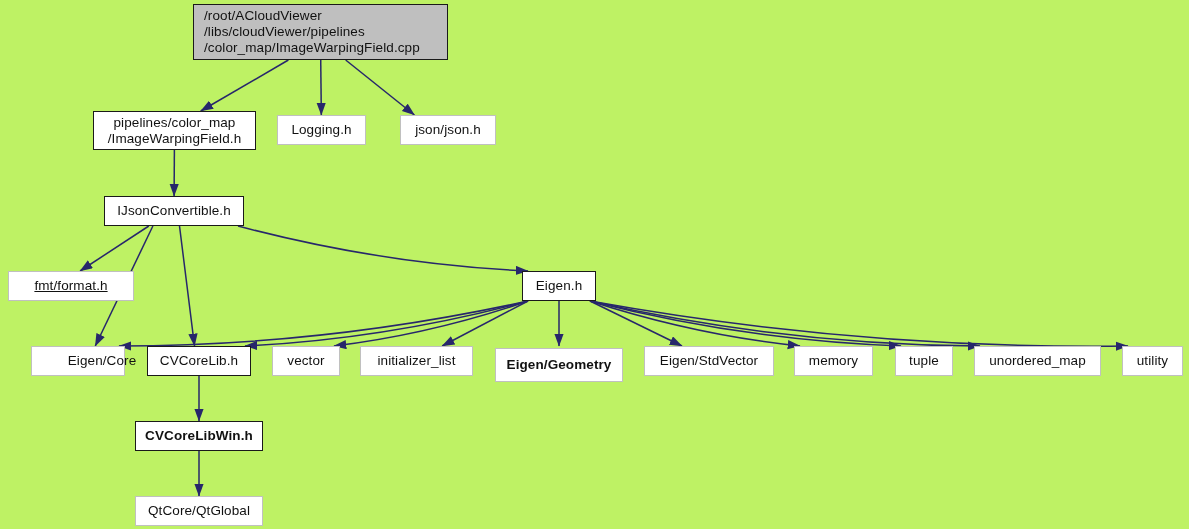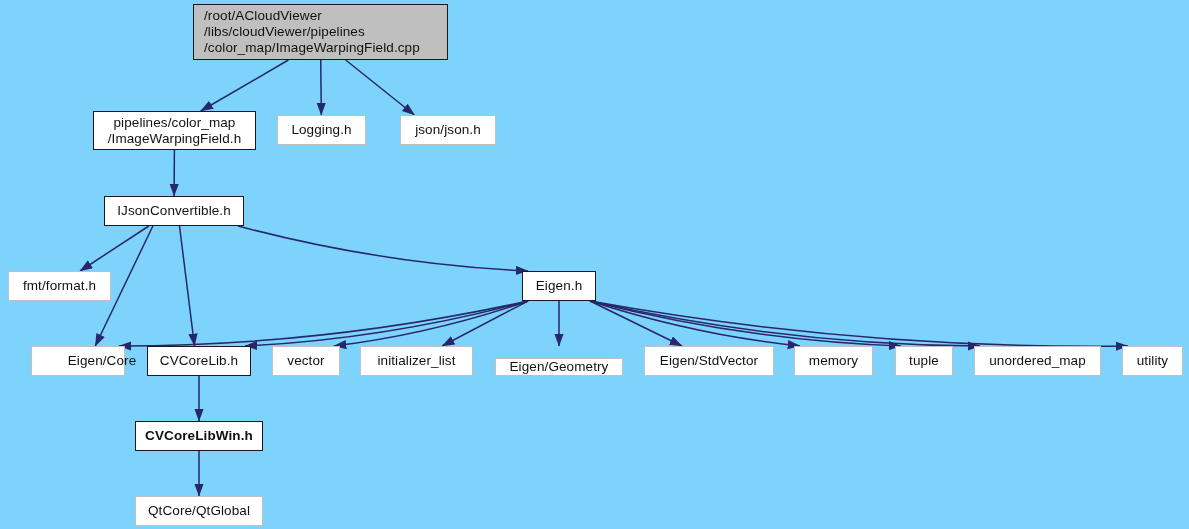--- a/index.html
+++ b/index.html
@@ -4,21 +4,21 @@
 <style>
   html, body {
     margin: 0;
     padding: 0;
     background: #ffffff;
   }
   #graph-root {
     position: relative;
     width: 1189px;
     height: 529px;
-    background: #7dd3fc;
+    background: #bef264;
     font-family: "Liberation Sans", sans-serif;
     overflow: hidden;
   }
   #edge-layer {
     position: absolute;
     left: 0;
     top: 0;
     width: 1189px;
     height: 529px;
     pointer-events: none;
@@ -84,27 +84,27 @@
   </svg>
   <div id="node-layer">
       <div class="node root-node" style="left: 193px; top: 4px; width: 255px; height: 56px;">/root/ACloudViewer
 /libs/cloudViewer/pipelines
 /color_map/ImageWarpingField.cpp</div>
       <div class="node bold-border" style="left: 93px; top: 111px; width: 163px; height: 39px;">pipelines/color_map
 /ImageWarpingField.h</div>
       <div class="node" style="left: 277px; top: 115px; width: 89px; height: 30px;">Logging.h</div>
       <div class="node" style="left: 400px; top: 115px; width: 96px; height: 30px;">json/json.h</div>
       <div class="node bold-border" style="left: 104px; top: 196px; width: 140px; height: 30px;">IJsonConvertible.h</div>
-      <div class="node" style="left: 8px; top: 271px; width: 103px; height: 30px;">fmt/format.h</div>
+      <div class="node" style="left: 8px; top: 271px; width: 126px; height: 30px; text-decoration: underline;">fmt/format.h</div>
       <div class="node bold-border" style="left: 522px; top: 271px; width: 74px; height: 30px;">Eigen.h</div>
       <div class="node" style="left: 31px; top: 346px; width: 94px; height: 30px; padding-left: 48px;">Eigen/Core</div>
       <div class="node bold-border" style="left: 147px; top: 346px; width: 104px; height: 30px;">CVCoreLib.h</div>
       <div class="node" style="left: 272px; top: 346px; width: 68px; height: 30px;">vector</div>
       <div class="node" style="left: 360px; top: 346px; width: 113px; height: 30px;">initializer_list</div>
-      <div class="node" style="left: 495px; top: 358px; width: 128px; height: 18px;">Eigen/Geometry</div>
+      <div class="node" style="left: 495px; top: 348px; width: 128px; height: 34px; font-weight: bold;">Eigen/Geometry</div>
       <div class="node" style="left: 644px; top: 346px; width: 130px; height: 30px;">Eigen/StdVector</div>
       <div class="node" style="left: 794px; top: 346px; width: 79px; height: 30px;">memory</div>
       <div class="node" style="left: 895px; top: 346px; width: 58px; height: 30px;">tuple</div>
       <div class="node" style="left: 974px; top: 346px; width: 127px; height: 30px;">unordered_map</div>
       <div class="node" style="left: 1122px; top: 346px; width: 61px; height: 30px;">utility</div>
       <div class="node bold-border" style="left: 135px; top: 421px; width: 128px; height: 30px; font-weight: bold;">CVCoreLibWin.h</div>
       <div class="node" style="left: 135px; top: 496px; width: 128px; height: 30px;">QtCore/QtGlobal</div>
     </div>
 </div>
 

